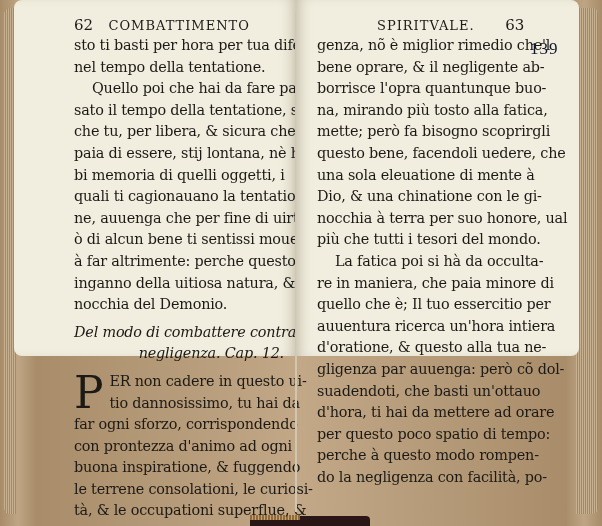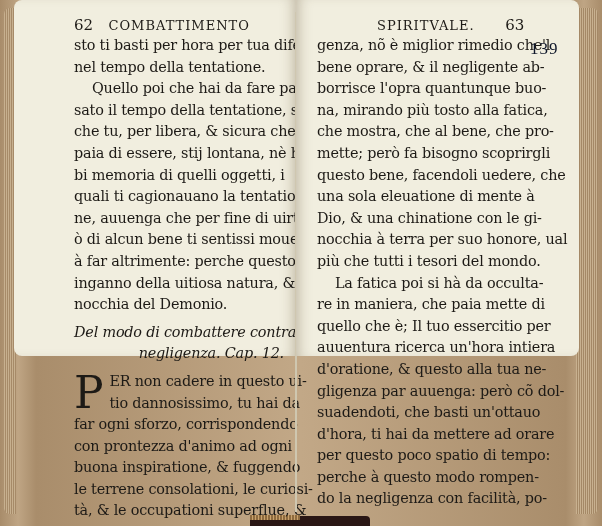--- a/index.html
+++ b/index.html
@@ -82,30 +82,29 @@
 <div class="page right">
   <div class="text">
     <div class="runhead" style="padding-left:60px">
       <span>SPIRITVALE.</span>&nbsp;&nbsp;&nbsp;&nbsp;&nbsp;
       <span class="num">63</span>
     </div>
     <div class="line justify">genza, nõ è miglior rimedio che'l</div>
     <div class="line justify">bene oprare, &amp; il negligente ab-</div>
     <div class="line justify">borrisce l'opra quantunque buo-</div>
     <div class="line justify">na, mirando più tosto alla fatica,</div>
-    <div class="line justify">che mostra, che al bene, che pro-</div>
     <div class="line justify">mette; però fa bisogno scoprirgli</div>
     <div class="line justify">questo bene, facendoli uedere, che</div>
     <div class="line justify">una sola eleuatione di mente à</div>
     <div class="line justify">Dio, &amp; una chinatione con le gi-</div>
     <div class="line justify">nocchia à terra per suo honore, ual</div>
     <div class="line">più che tutti i tesori del mondo.</div>
 
     <div class="line justify indent">La fatica poi si hà da occulta-</div>
-    <div class="line justify">re in maniera, che paia mette di</div>
+    <div class="line justify">re in maniera, che paia minore di</div>
     <div class="line justify">quello che è; Il tuo essercitio per</div>
     <div class="line justify">auuentura ricerca un'hora intiera</div>
     <div class="line justify">d'oratione, &amp; questo alla tua ne-</div>
     <div class="line justify">gligenza par auuenga: però cõ dol-</div>
     <div class="line justify">suadendoti, che basti un'ottauo</div>
     <div class="line justify">d'hora, ti hai da mettere ad orare</div>
     <div class="line justify">per questo poco spatio di tempo:</div>
     <div class="line justify">perche à questo modo rompen-</div>
     <div class="line justify">do la negligenza con facilità, po-</div>
 

